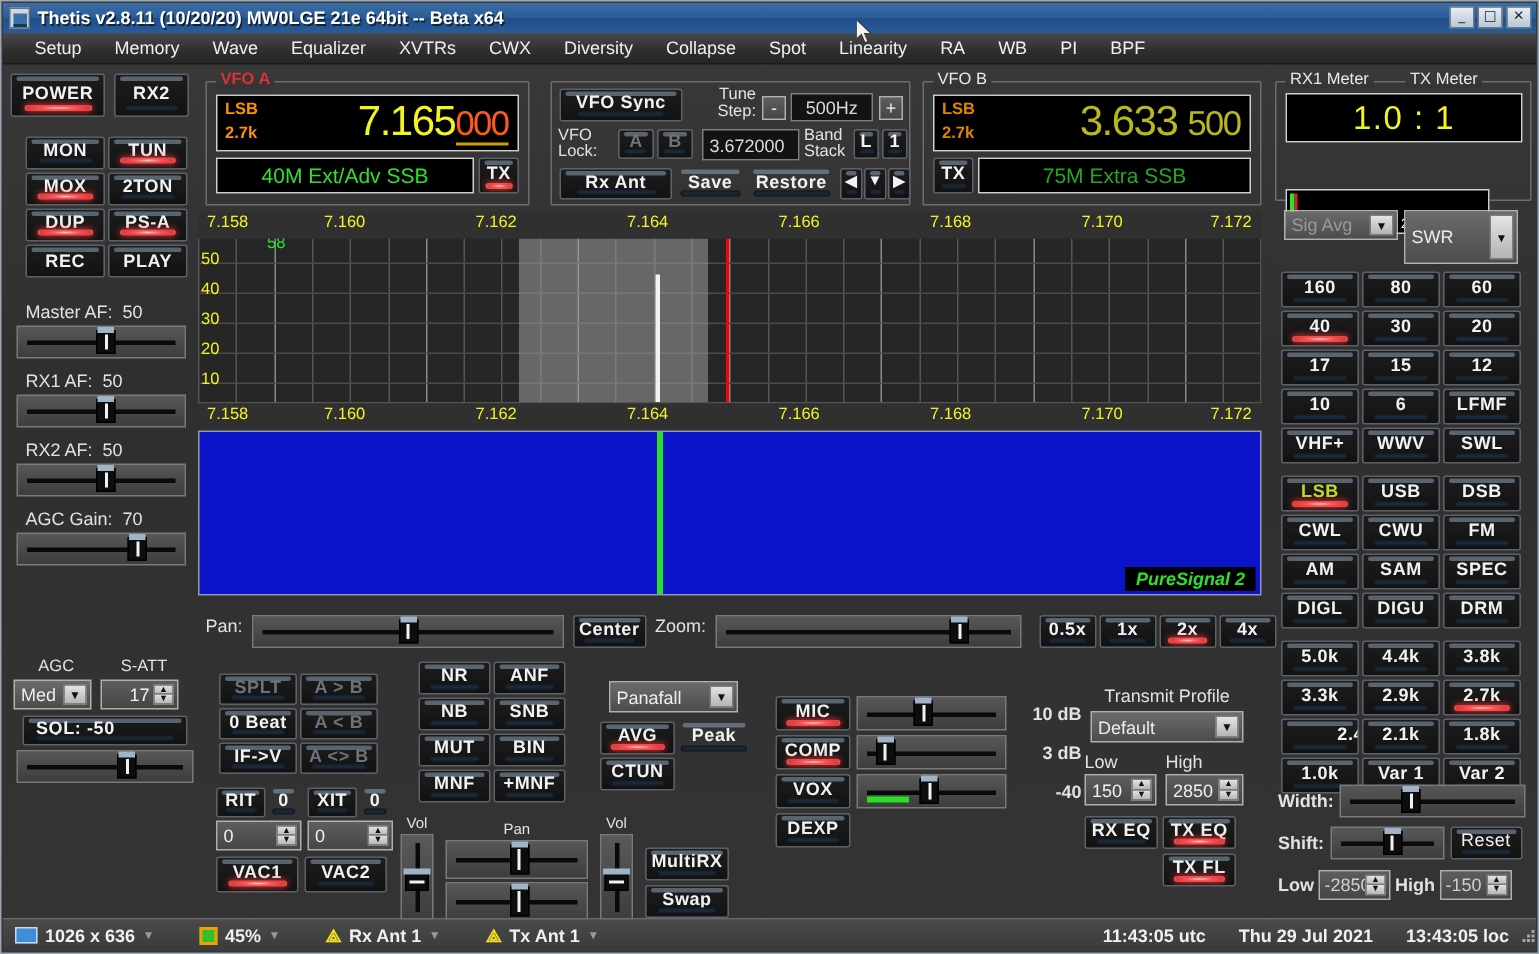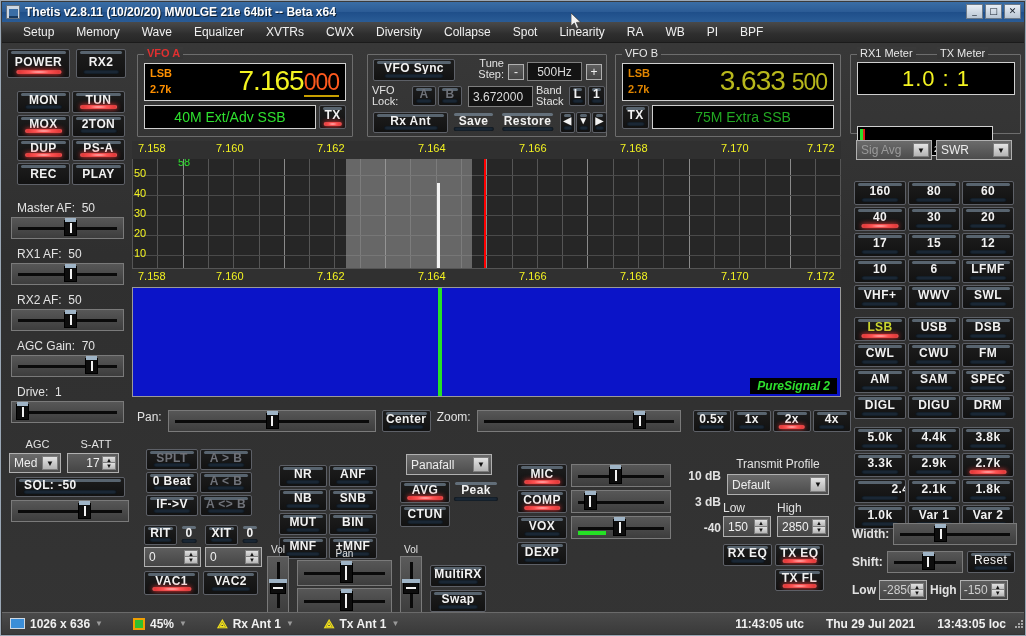--- a/index.html
+++ b/index.html
@@ -262,27 +262,20 @@
           <div class="thumb" style="left:47%;"></div>
         </div>
       </div>
       <div style="margin-bottom: 8px;">
         <div class="lblsm" style="font-size:12px;padding-left:6px;">AGC Gain: &nbsp;70</div>
         <div class="sld" style="width:113px;height:22px;margin-top:2px;">
           <div class="track"></div>
           <div class="thumb" style="left:66%;"></div>
         </div>
       </div>
-      <div style="margin-bottom: 8px;">
-        <div class="lblsm" style="font-size:12px;padding-left:6px;">Drive: &nbsp;1</div>
-        <div class="sld" style="width:113px;height:22px;margin-top:2px;">
-          <div class="track"></div>
-          <div class="thumb" style="left:4%;"></div>
-        </div>
-      </div>
     </div>
 
   <div style="position:absolute;left:8px;top:437px;width:120px;">
     <div style="display:flex;">
       <div class="lblsm" style="width:57px;text-align:center;">AGC</div>
       <div class="lblsm" style="width:60px;text-align:center;">S-ATT</div>
     </div>
     <div style="display:flex;gap:6px;margin-top:3px;">
       <div class="combo" style="width:52px;height:20px;">
         <span>Med</span>
@@ -410,21 +403,21 @@
       <div class="tick" style="left:76px;color:#fff;">2</div>
       <div class="tick" style="left:110px;color:#e02020;">3</div>
       <div class="tick" style="left:126px;color:#e02020;">4</div>
       <div class="tick" style="left:143px;color:#e02020;">5</div>
     </div>
   </div>
   <div class="combo dimc" style="position:absolute;left:855px;top:139px;width:76px;height:20px;">
     <span>Sig Avg</span>
     <span class="arw">▼</span>
   </div>
-  <div class="combo" style="position:absolute;left:935px;top:139px;width:76px;height:20px;">
+  <div class="combo" style="position:absolute;left:935px;top:139px;width:76px;height:36px;">
     <span>SWR</span>
     <span class="arw">▼</span>
   </div>
 
   <div id="bandgrid" style="position:absolute;left:853px;top:180px;width:160px;display:grid;grid-template-columns:repeat(3,52px);gap:2px;">
       <div class="btn top-hl" style="height: 24px;">
         <span class="lbl">160</span>
         <span class="led" style="bottom:2px;"></span>
       </div>
       <div class="btn top-hl" style="height: 24px;">
@@ -793,21 +786,21 @@
     <div class="btn top-hl on" style="width:55px;height:24px;">
         <span class="lbl">VAC1</span>
         <span class="led"></span>
       </div>
     <div class="btn top-hl" style="width:55px;height:24px;">
         <span class="lbl">VAC2</span>
         <span class="led"></span>
       </div>
   </div>
 
-  <div style="position:absolute;left:278px;top:464px;display:grid;grid-template-columns:48px 48px;gap:2px;border-radius:16px;">
+  <div style="position:absolute;left:278px;top:440px;display:grid;grid-template-columns:48px 48px;gap:2px;border-radius:16px;">
     <div class="btn top-hl" style="height:22px;">
         <span class="lbl">NR</span>
         <span class="led" style="bottom:2px;"></span>
       </div>
     <div class="btn top-hl" style="height:22px;">
         <span class="lbl">ANF</span>
         <span class="led" style="bottom:2px;"></span>
       </div>
     <div class="btn top-hl" style="height:22px;">
         <span class="lbl">NB</span>

